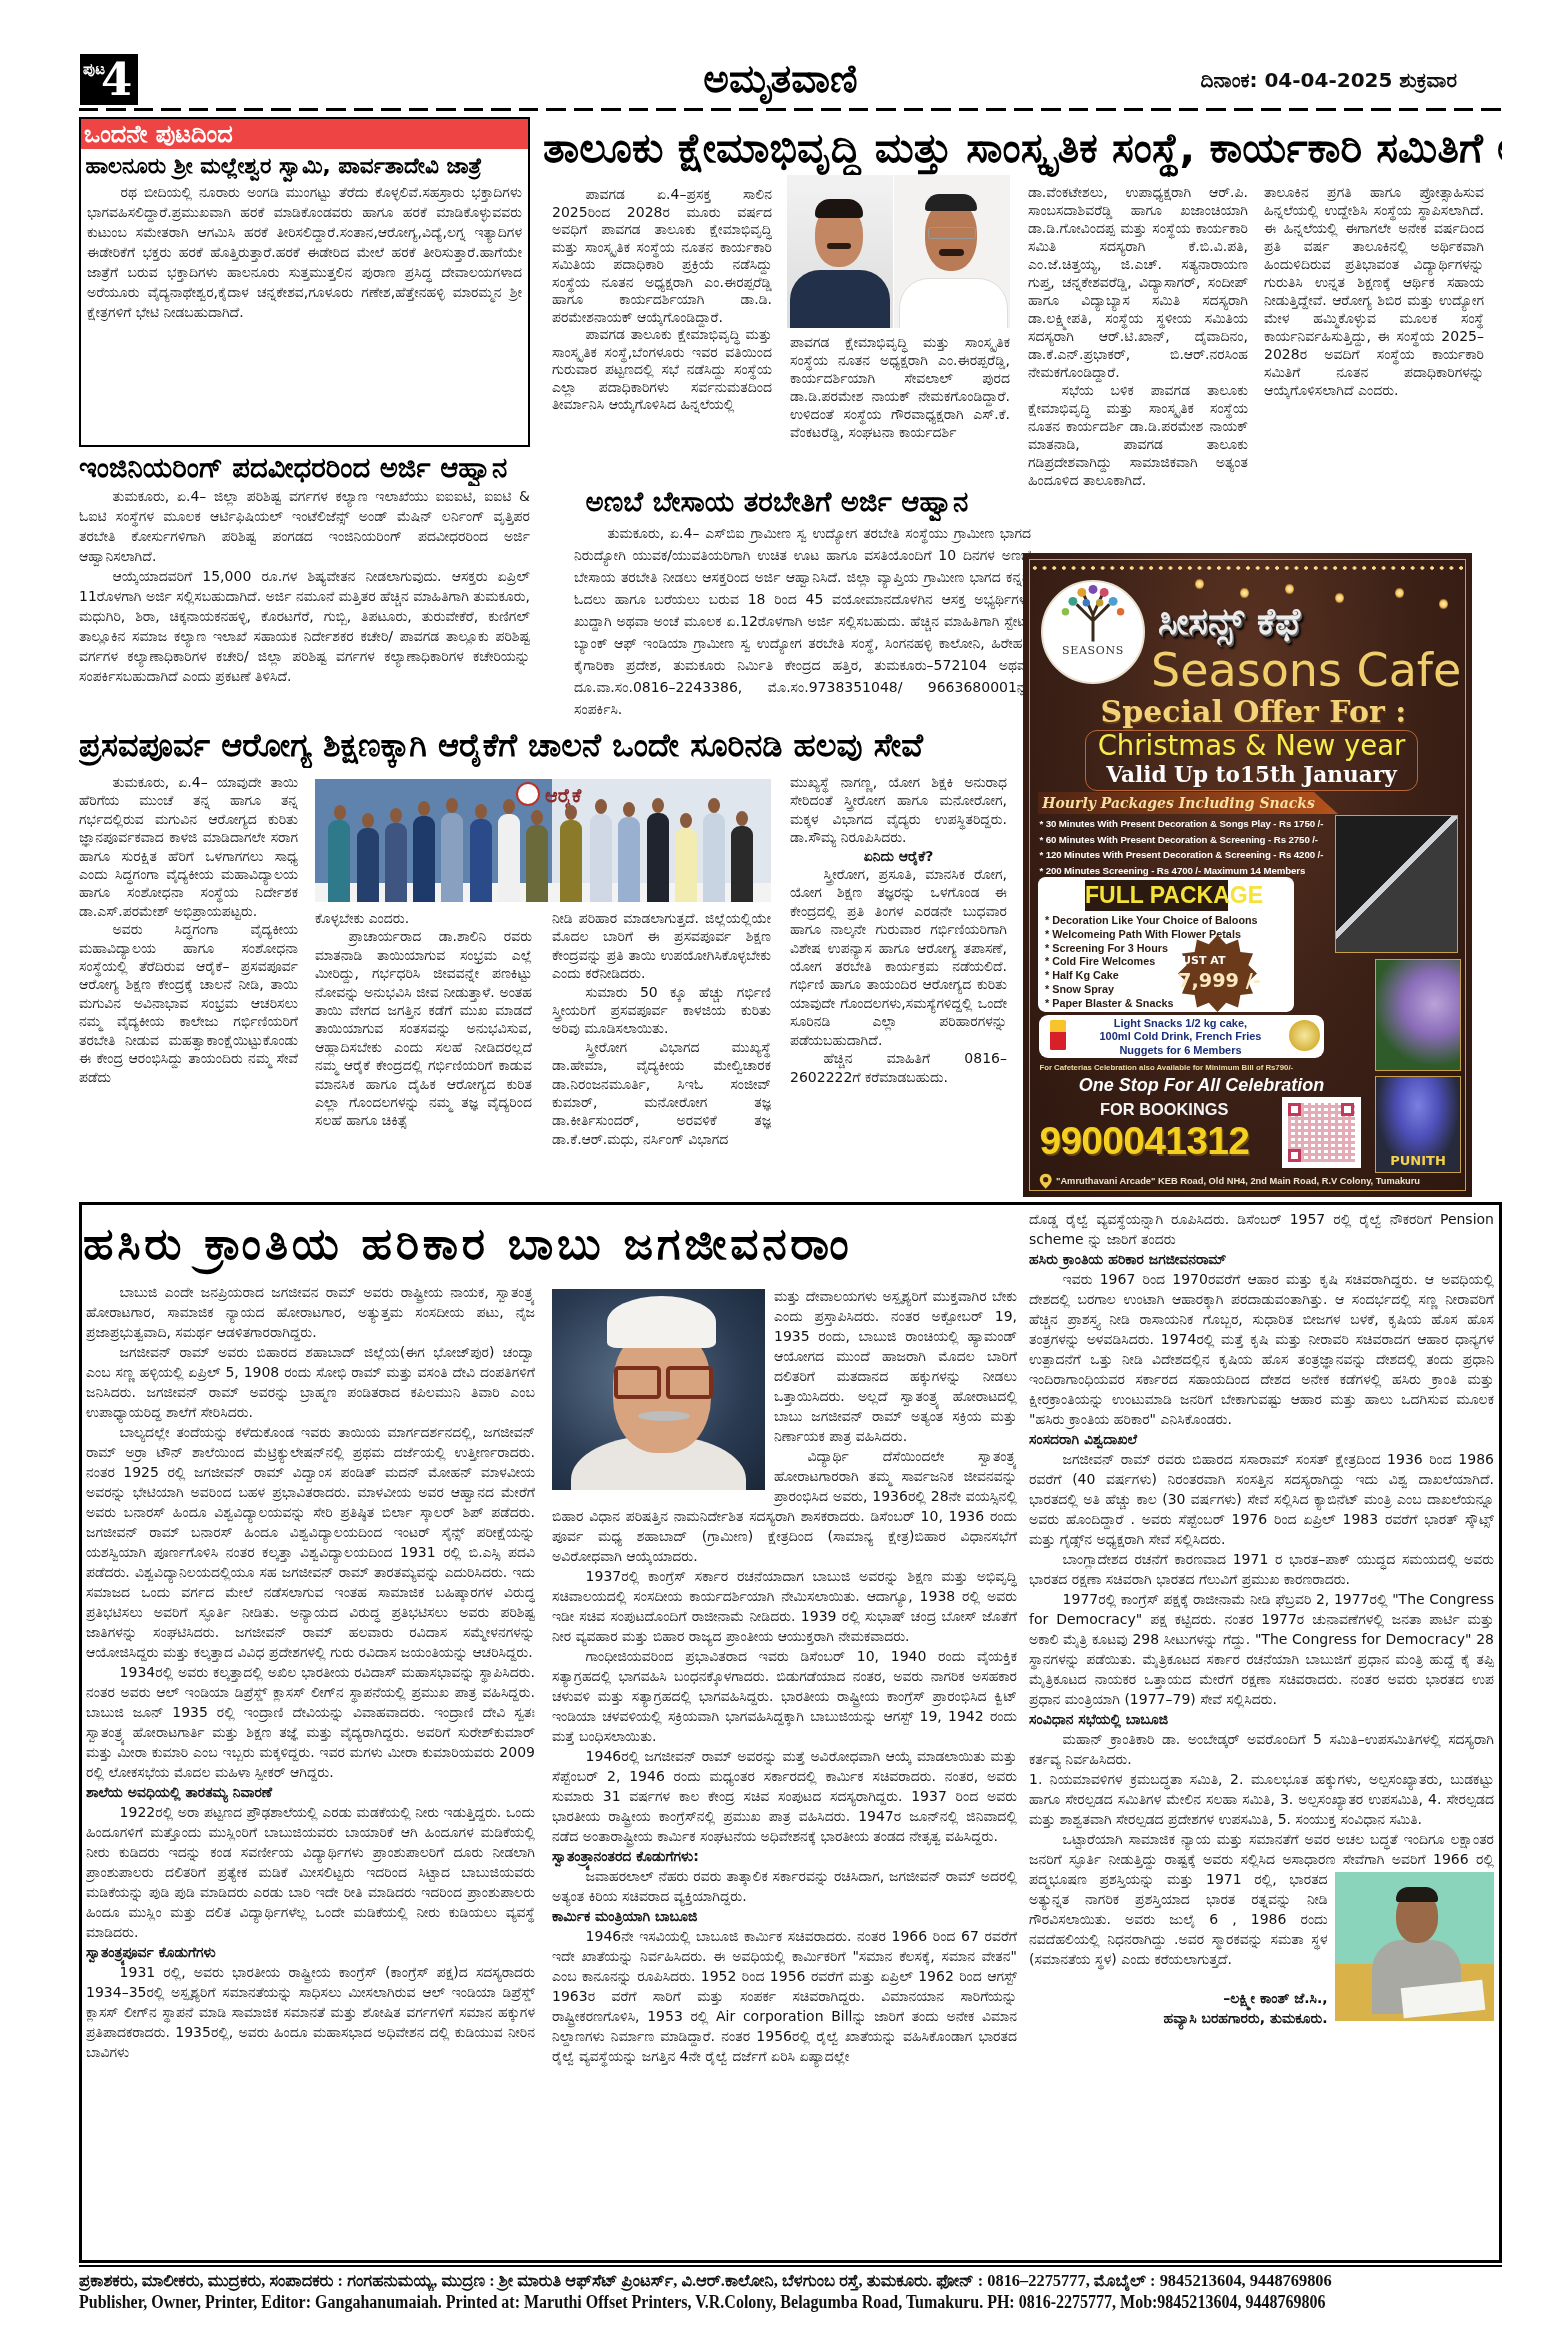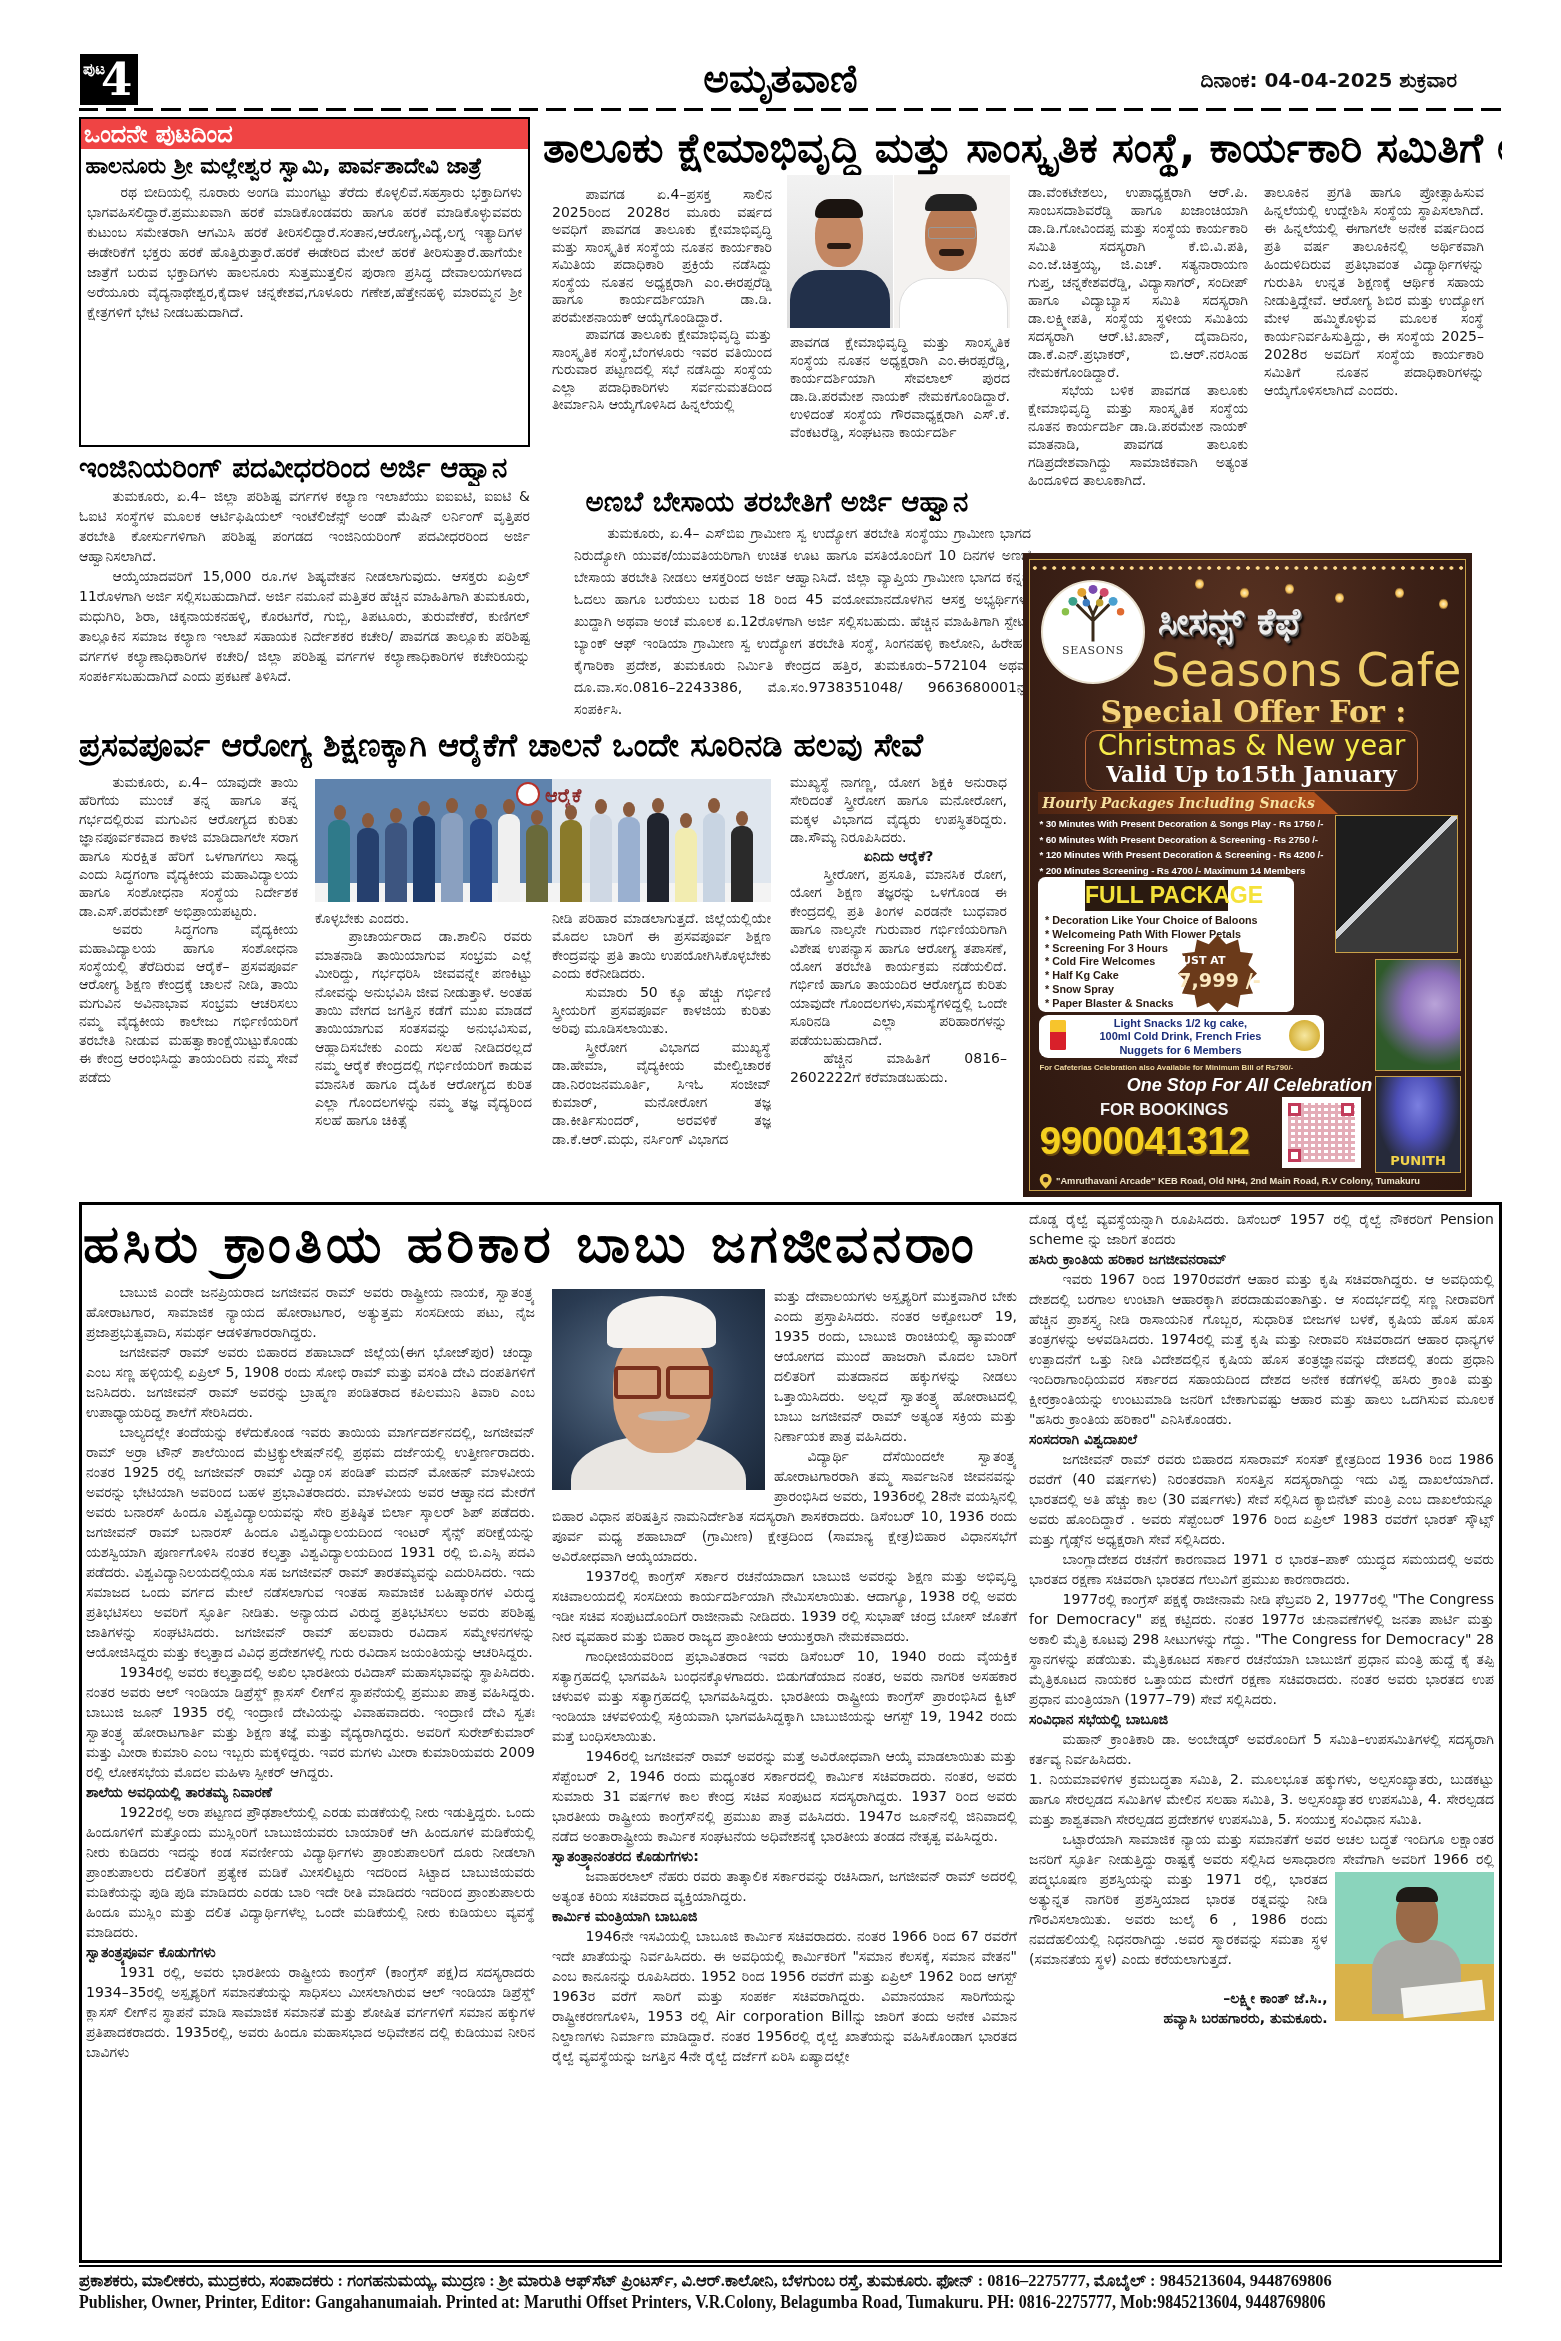--- a/index.html
+++ b/index.html
@@ -70,21 +70,21 @@
   .ad-full-title { position:absolute; left:62px; top:327px; width:143px; height:31px; background:#2a1a10; color:#f5e23a; font-family:"Liberation Sans", sans-serif; font-weight:bold; font-size:23px; line-height:31px; text-align:center; white-space:nowrap; }
   .ad-full-list { position:absolute; left:22px; top:361px; width:223px; font-family:"Liberation Sans", sans-serif; font-weight:bold; font-size:10.8px; line-height:13.8px; color:#2a1a10; white-space:nowrap; }
   .ad-badge { position:absolute; left:155px; top:382px; width:79px; height:77px; background:#6b3a1a; clip-path:polygon(50% 0,61% 12%,76% 6%,79% 22%,95% 24%,89% 39%,100% 50%,89% 61%,95% 76%,79% 78%,76% 94%,61% 88%,50% 100%,39% 88%,24% 94%,21% 78%,5% 76%,11% 61%,0 50%,11% 39%,5% 24%,21% 22%,24% 6%,39% 12%); }
   .ad-badge-top { position:absolute; left:155px; top:401px; width:79px; text-align:left; color:#fff; font-weight:bold; font-size:11px; line-height:13.4px; }
   .ad-badge-price { position:absolute; left:155px; top:415px; width:79px; text-align:center; color:#fbe9c0; font-weight:bold; font-size:19.3px; line-height:25px; white-space:nowrap; }
   .ad-snacks { position:absolute; left:16.4px; top:462px; width:285px; height:43px; background:#fff; border-radius:9px; }
   .ad-fries { position:absolute; left:27px; top:467px; width:16.4px; height:30px; background:linear-gradient(#f7c42c 0 40%,#d8202a 40%); border-radius:1.5px; }
   .ad-cake { position:absolute; left:266px; top:467px; width:31px; height:31px; border-radius:50%; background:radial-gradient(circle,#f6e7a0 0,#d6b23a 70%); }
   .ad-snacks-text { position:absolute; left:52px; top:464px; width:211px; text-align:center; font-family:"Liberation Sans", sans-serif; font-weight:bold; font-size:11px; line-height:13.4px; color:#1c2f7a; white-space:nowrap; }
   .ad-note { position:absolute; left:16.4px; top:510px; width:312px; font-family:"Liberation Sans", sans-serif; font-weight:bold; font-size:7.8px; line-height:10.4px; color:#f0d9a0; white-space:nowrap; }
-  .ad-onestop { position:absolute; left:52px; top:520px; width:253px; text-align:center; font-family:"Liberation Sans", sans-serif; font-style:italic; font-weight:bold; font-size:18px; line-height:25px; color:#fff; white-space:nowrap;margin-left:48px; }
+  .ad-onestop { position:absolute; left:52px; top:520px; width:253px; text-align:center; font-family:"Liberation Sans", sans-serif; font-style:italic; font-weight:bold; font-size:18px; line-height:25px; color:#fff; white-space:nowrap; }
   .ad-book-label { position:absolute; left:77px; top:546px; width:149px; font-family:"Liberation Sans", sans-serif; font-weight:bold; font-size:16.4px; line-height:21px; color:#f4f4f4; white-space:nowrap; }
   .ad-phone { position:absolute; left:16.4px; top:565px; width:245px; font-family:"Liberation Sans", sans-serif; font-weight:bold; font-size:39px; line-height:45px; color:#f5d020; text-shadow:1.5px 1.5px 0 #6b4a10; letter-spacing:-0.7px; white-space:nowrap; }
   .ad-qr { position:absolute; left:259px; top:544px; width:79px; height:71px; background:#fff; }
   .ad-qr-pattern { position:absolute; left:6px; top:6px; width:67px; height:59px; background:repeating-linear-gradient(0deg,#d98a9a 0 3px,transparent 3px 6px),repeating-linear-gradient(90deg,#d98a9a 0 3px,#fff 3px 6.7px); opacity:0.7; }
   .ad-qr-eye { position:absolute; width:13.4px; height:13.4px; border:3px solid #c23a5a; box-sizing:border-box; background:#fff; }
   .ad-pin { position:absolute; left:16.4px; top:620px; width:13.4px; height:16.4px; }
   .ad-address { position:absolute; left:33px; top:622px; width:410px; font-family:"Liberation Sans", sans-serif; font-weight:bold; font-size:9.3px; line-height:13.4px; color:#f0e6cc; white-space:nowrap; }
 
   
   .pr-hl { left:79px; top:723px; width:932px; height:45px; font-size:32px; line-height:45px; }
@@ -94,21 +94,21 @@
   .p-col2 { left:552px; top:909px; width:219px; height:290px; line-height:18.4px; }
   .p-col3 { left:790px; top:773px; width:217px; height:425px; line-height:18.4px; }
   .fig { position:absolute; bottom:0; width:22px; border-radius:9px 9px 0 0; }
   .fig::before { content:""; position:absolute; left:5.2px; top:-15px; width:12px; height:15px; border-radius:50%; background:#8a5a3c; }
   .p-table { position:absolute; left:0; bottom:0; width:100%; height:19.3px; background:#f3f3f3; }
   .p-sign { position:absolute; left:230px; top:4.5px; font-size:19.3px; font-weight:bold; color:#8b2a2a; }
   .p-logo { position:absolute; left:201px; top:3px; width:24px; height:24px; border-radius:50%; background:#fff; border:2.2px solid #b8322a; box-sizing:border-box; }
 
   
   .babu-box { left:79px; top:1202px; width:1423px; height:1061px; border:3px solid #000; box-sizing:border-box; }
-  .babu-hl { left:83px; top:1209px; width:938px; height:70px; font-size:52px; line-height:70px; letter-spacing:3.7px; }
+  .babu-hl { left:83px; top:1209px; width:938px; height:70px; font-size:44px; line-height:70px; letter-spacing:3.7px; }
   .b-left { left:86px; top:1282px; width:449px; height:975px; line-height:20px; }
   .b-mid { left:552px; top:1286px; width:465px; height:971px; line-height:20px; }
   .b-right { left:1029px; top:1209px; width:465px; height:1050px; line-height:20px; }
   .babu-photo { float:left; width:213px; height:201px; margin:3px 9px 4.5px 0; position:relative; overflow:hidden; background:radial-gradient(ellipse at 40% 45%,#5b7189 0,#2a3b52 60%,#1a2738 100%); }
   .author-photo { float:right; width:159px; height:149px; margin:3px 0 3px 7.4px; position:relative; overflow:hidden; background:linear-gradient(#8ad4bc 0 62%,#d9b24a 62%); }
   .byline { text-align:right; font-weight:bold; text-indent:0; }
   .byline-wrap { margin-top:19.3px; }
 
   
   .foot-rule { left:79px; top:2265px; width:1423px; height:2.2px; background:#000; }

